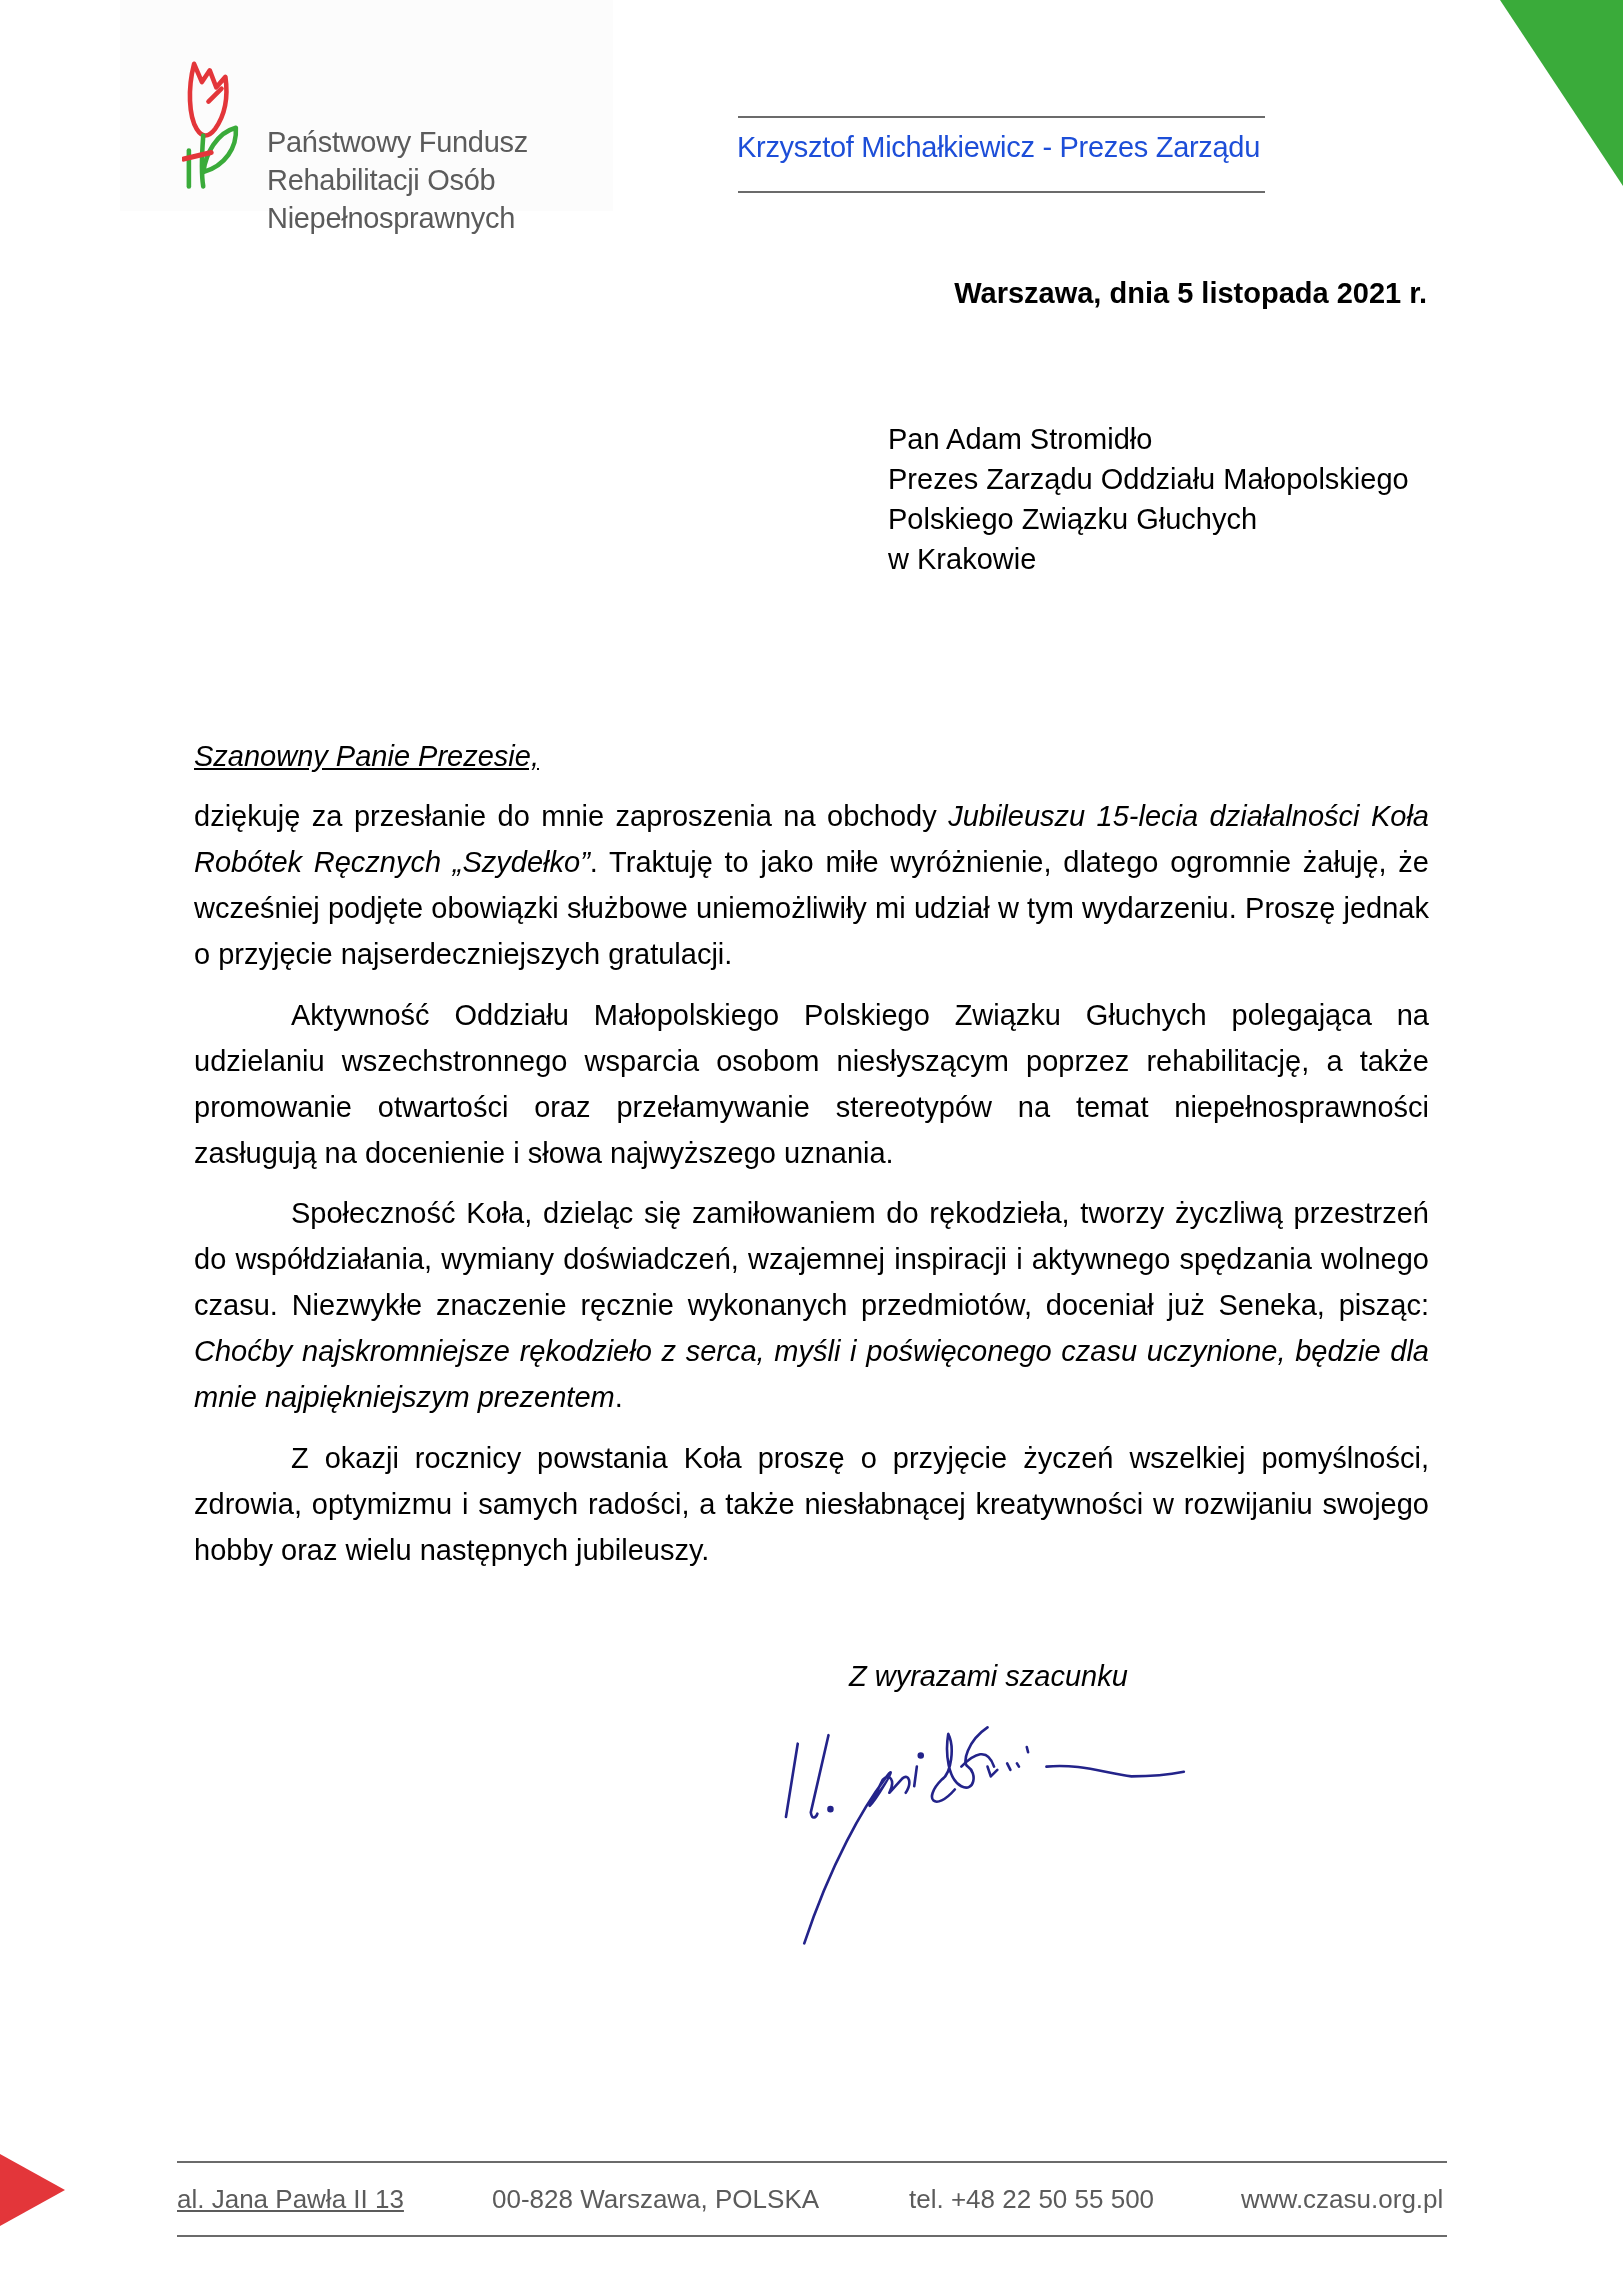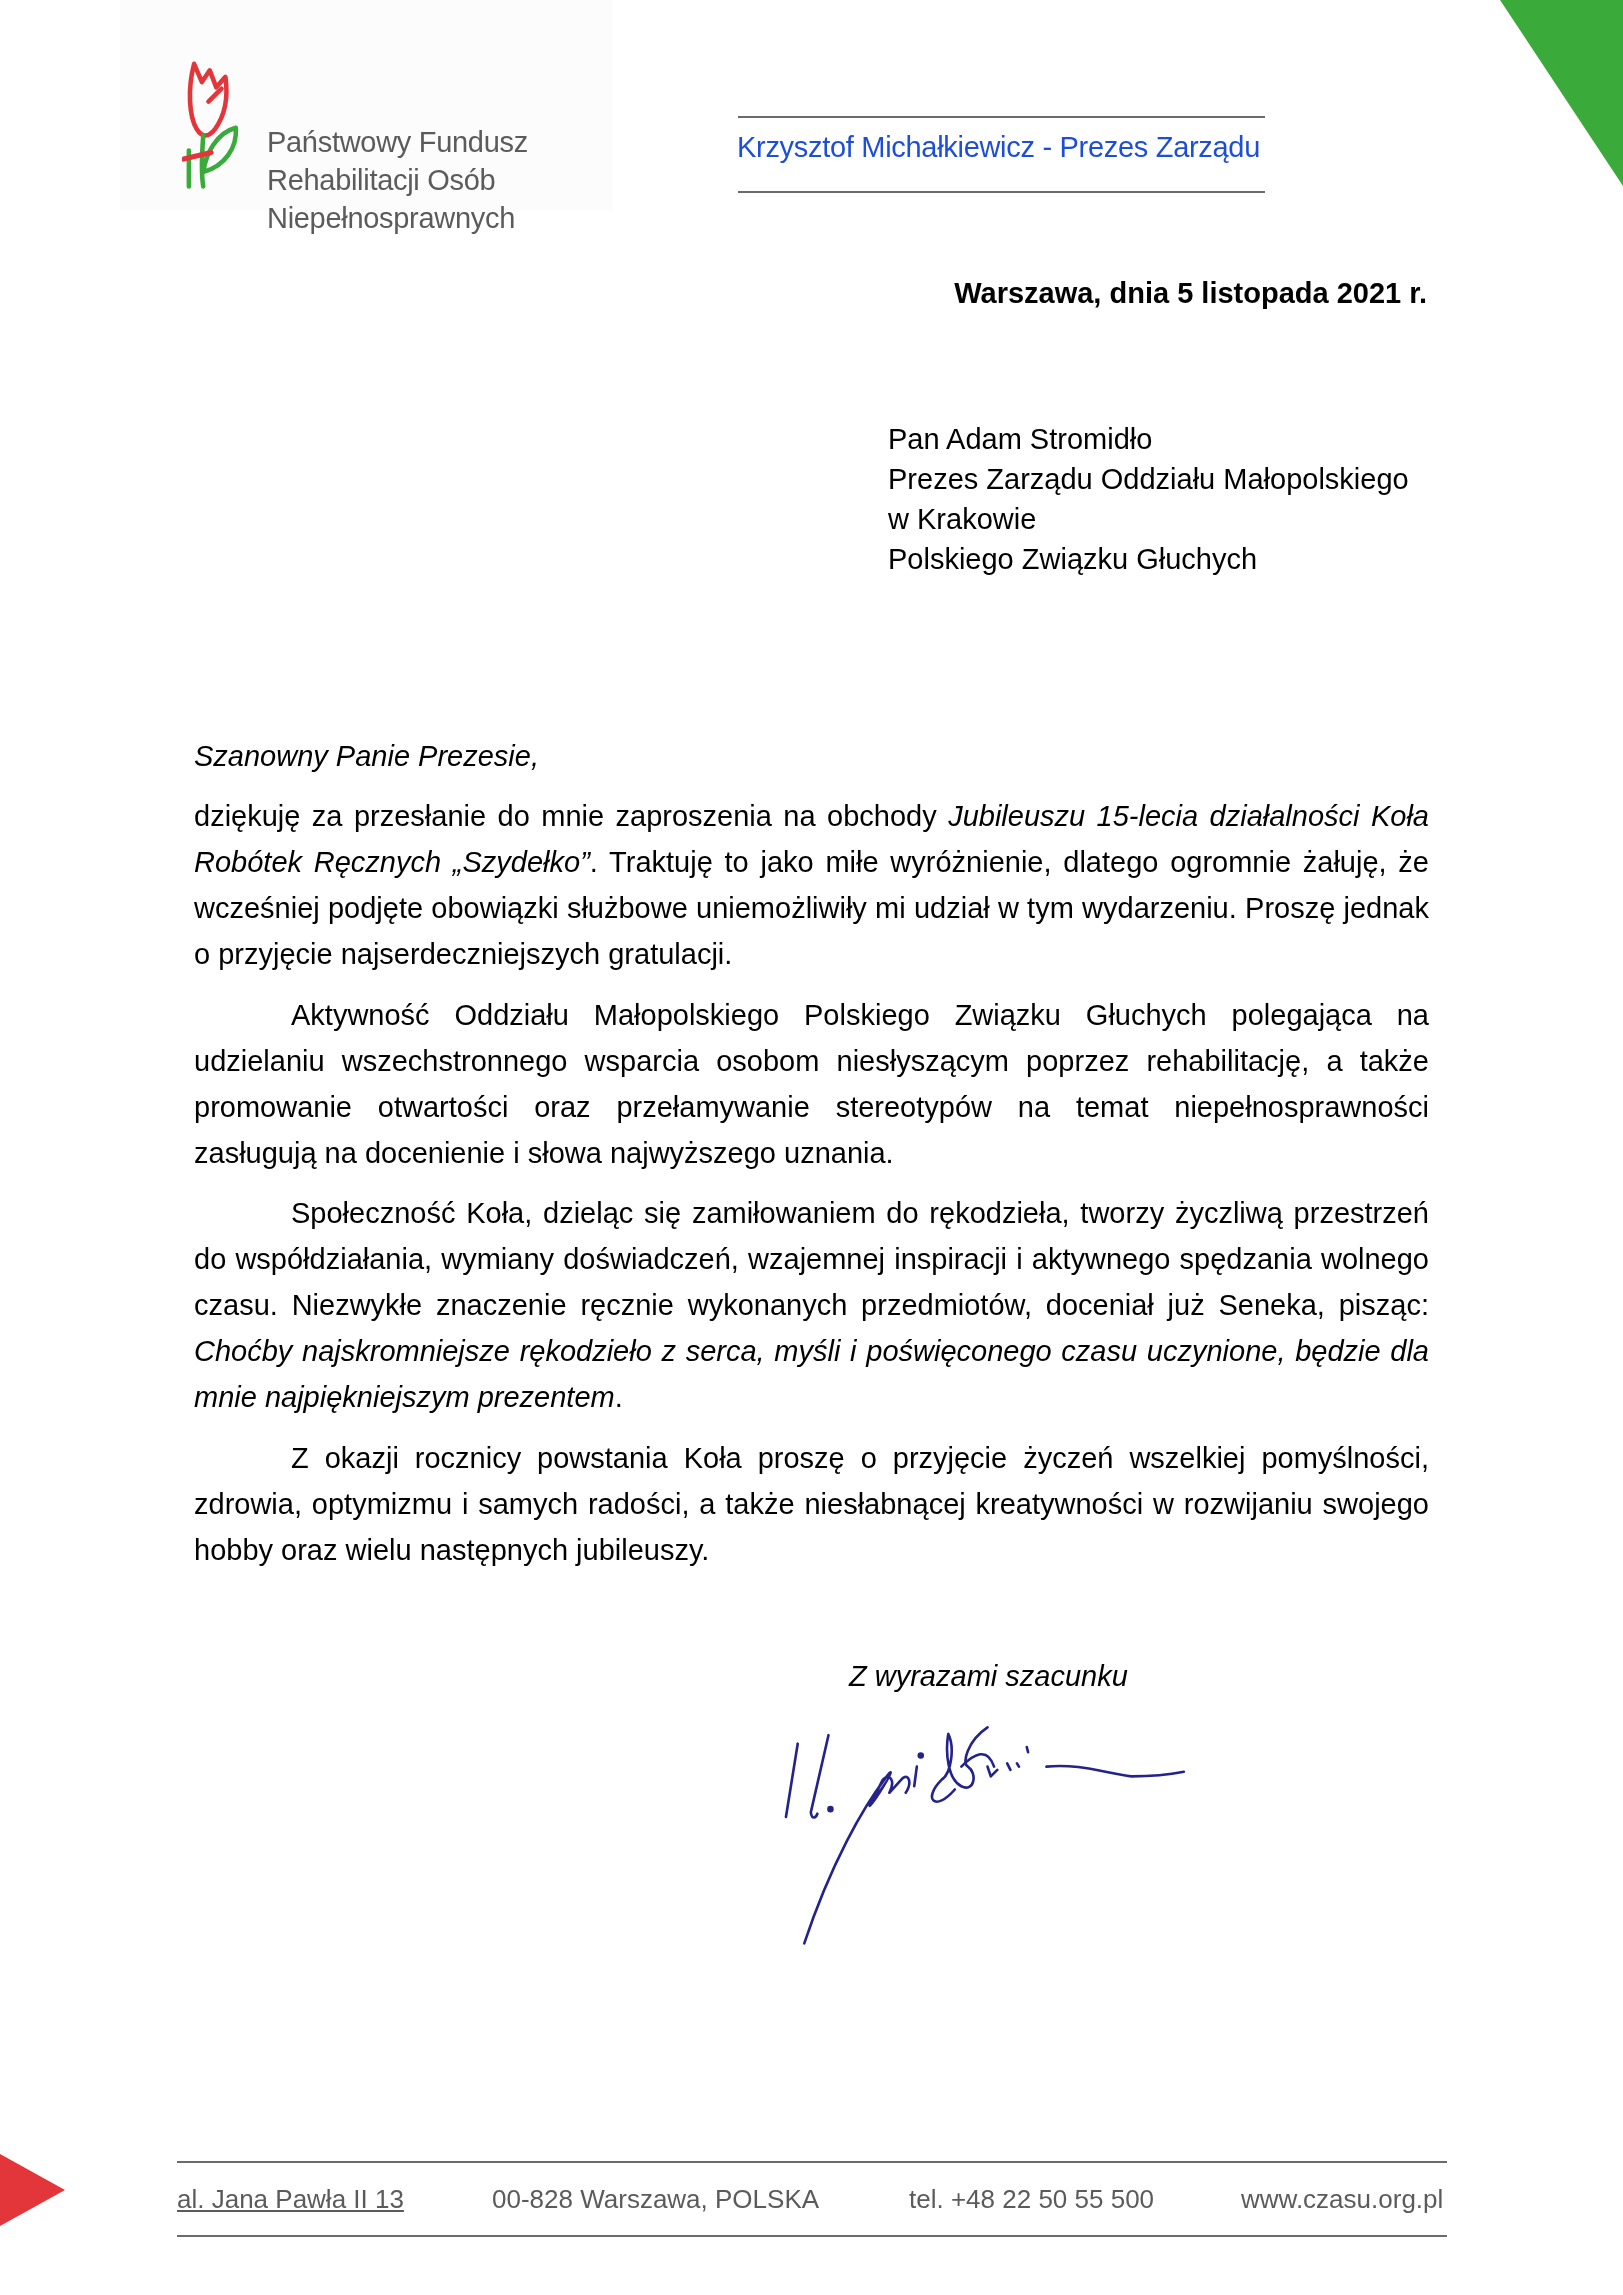--- a/index.html
+++ b/index.html
@@ -15,21 +15,21 @@
 
   .green-tri { position: absolute; right: 0; top: 0; width: 0; height: 0;
                border-top: 186px solid #3aab3a; border-left: 123px solid transparent; }
 
   .date { position: absolute; right: 196px; top: 277px; font-size: 29px; font-weight: bold; }
 
   .recipient { position: absolute; left: 888px; top: 419px; font-size: 29px; line-height: 40px; }
   .recipient .name { font-weight: normal; }
 
   .body { position: absolute; left: 194px; top: 733px; width: 1235px; font-size: 29px; line-height: 46px; }
-  .salutation { font-style: italic; margin: 0 0 14.4px 0; }
+  .salutation { font-style: italic; margin: 0 0 14.4px 0; text-decoration: underline; }
   .para { margin: 0 0 14.4px 0; text-align: justify; }
   .para.indent { text-indent: 97px; }
   .it { font-style: italic; }
 
   .closing { position: absolute; left: 849px; top: 1660px; font-size: 29px; font-style: italic; }
   .signature { position: absolute; left: 765px; top: 1701px; width: 589px; height: 249px; }
 
   .red-tri { position: absolute; left: 0; top: 2154px; width: 0; height: 0;
              border-top: 36px solid transparent; border-bottom: 36px solid transparent; border-left: 65px solid #e3363a; }
 
@@ -59,22 +59,22 @@
 <div class="hdr-name">Krzysztof Michałkiewicz - Prezes Zarządu</div>
 <div class="hdr-hr" style="top:191px; width:527px;"></div>
 
 <div class="green-tri"></div>
 
 <div class="date">Warszawa, dnia 5 listopada 2021 r.</div>
 
 <div class="recipient">
   <div class="name">Pan Adam Stromidło</div>
   <div>Prezes Zarządu Oddziału Małopolskiego</div>
+  <div>Polskiego Związku Głuchych</div>
   <div>w Krakowie</div>
-  <div>Polskiego Związku Głuchych</div>
 </div>
 
 <div class="body">
   <p class="salutation">Szanowny Panie Prezesie,</p>
   <p class="para"><span>dziękuję za przesłanie do mnie zaproszenia na obchody </span><span class="it">Jubileuszu 15-lecia działalności Koła Robótek Ręcznych „Szydełko”</span><span>. Traktuję to jako miłe wyróżnienie, dlatego ogromnie żałuję, że wcześniej podjęte obowiązki służbowe uniemożliwiły mi udział w tym wydarzeniu. Proszę jednak o przyjęcie najserdeczniejszych gratulacji.</span></p>
   <p class="para indent">Aktywność Oddziału Małopolskiego Polskiego Związku Głuchych polegająca na udzielaniu wszechstronnego wsparcia osobom niesłyszącym poprzez rehabilitację, a także promowanie otwartości oraz przełamywanie stereotypów na temat niepełnosprawności zasługują na docenienie i słowa najwyższego uznania.</p>
   <p class="para indent"><span>Społeczność Koła, dzieląc się zamiłowaniem do rękodzieła, tworzy życzliwą przestrzeń do współdziałania, wymiany doświadczeń, wzajemnej inspiracji i aktywnego spędzania wolnego czasu. Niezwykłe znaczenie ręcznie wykonanych przedmiotów, doceniał już Seneka, pisząc: </span><span class="it">Choćby najskromniejsze rękodzieło z serca, myśli i poświęconego czasu uczynione, będzie dla mnie najpiękniejszym prezentem</span><span>.</span></p>
   <p class="para indent">Z okazji rocznicy powstania Koła proszę o przyjęcie życzeń wszelkiej pomyślności, zdrowia, optymizmu i samych radości, a także niesłabnącej kreatywności w rozwijaniu swojego hobby oraz wielu następnych jubileuszy.</p>
 </div>
 

